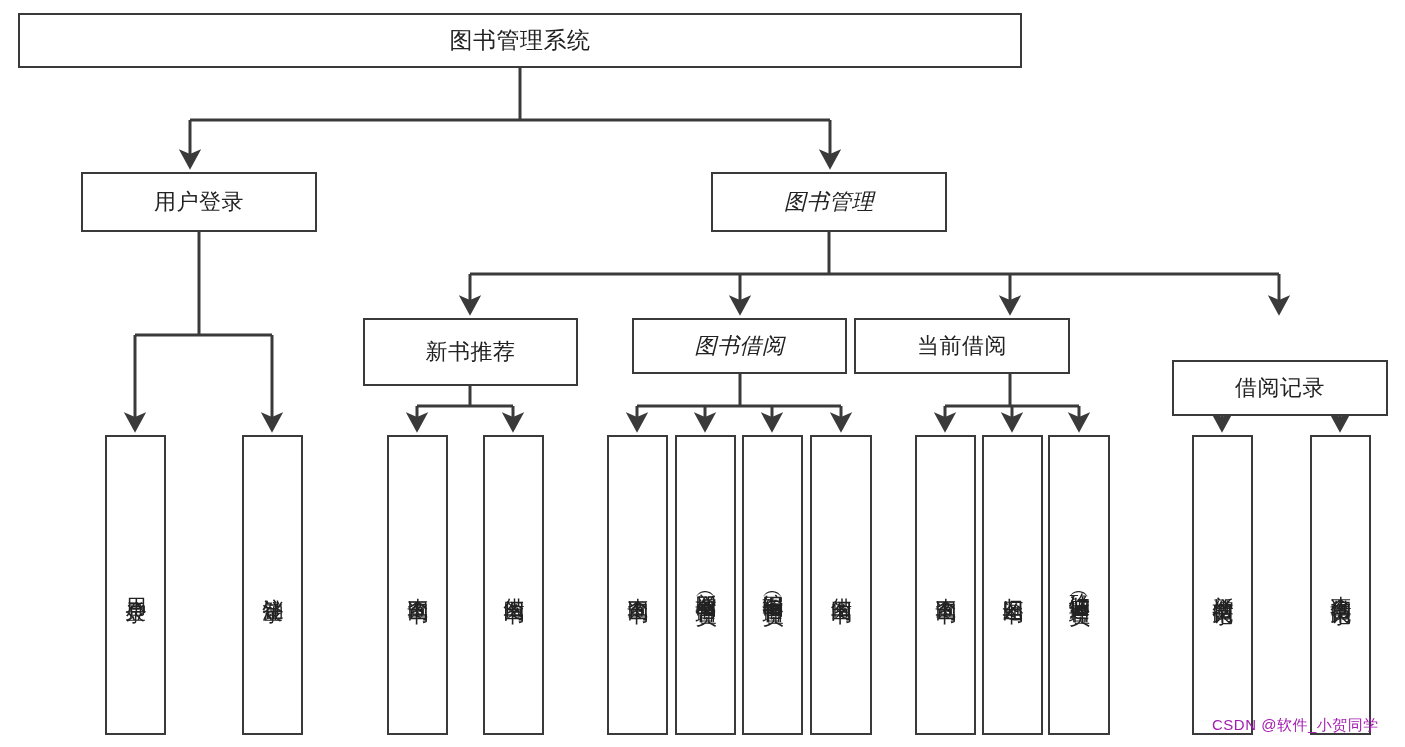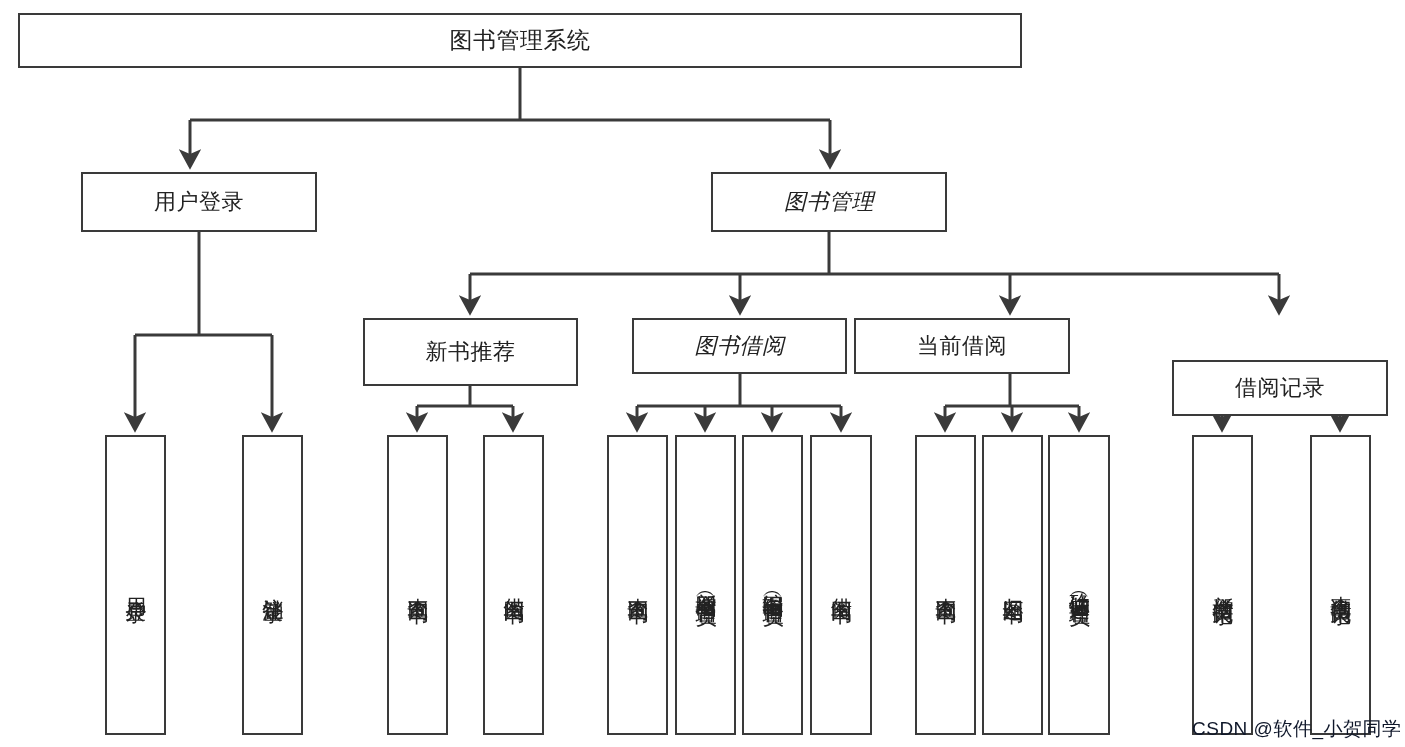--- a/index.html
+++ b/index.html
@@ -57,24 +57,25 @@
   .v-node .lbl {
     writing-mode: vertical-rl;
     text-orientation: upright;
     font-size: 21px;
     line-height: 1.18;
     letter-spacing: 2px;
     white-space: nowrap;
   }
   .watermark {
     position: absolute;
-    font-size: 19px;
-    color: #0f172a;
+    font-size: 15px;
+    color: #a21caf;
     white-space: nowrap;
     letter-spacing: 0.5px;
+    padding-left: 20px;
   }
 </style>
 </head>
 <body>
 
 <div id="canvas">
 
   <svg id="wires" viewBox="0 0 1405 747">
     <defs>
       <marker id="arrow" viewBox="0 0 12 12" refX="9" refY="6" markerWidth="7.5" markerHeight="7.5" orient="auto-start-reverse">

